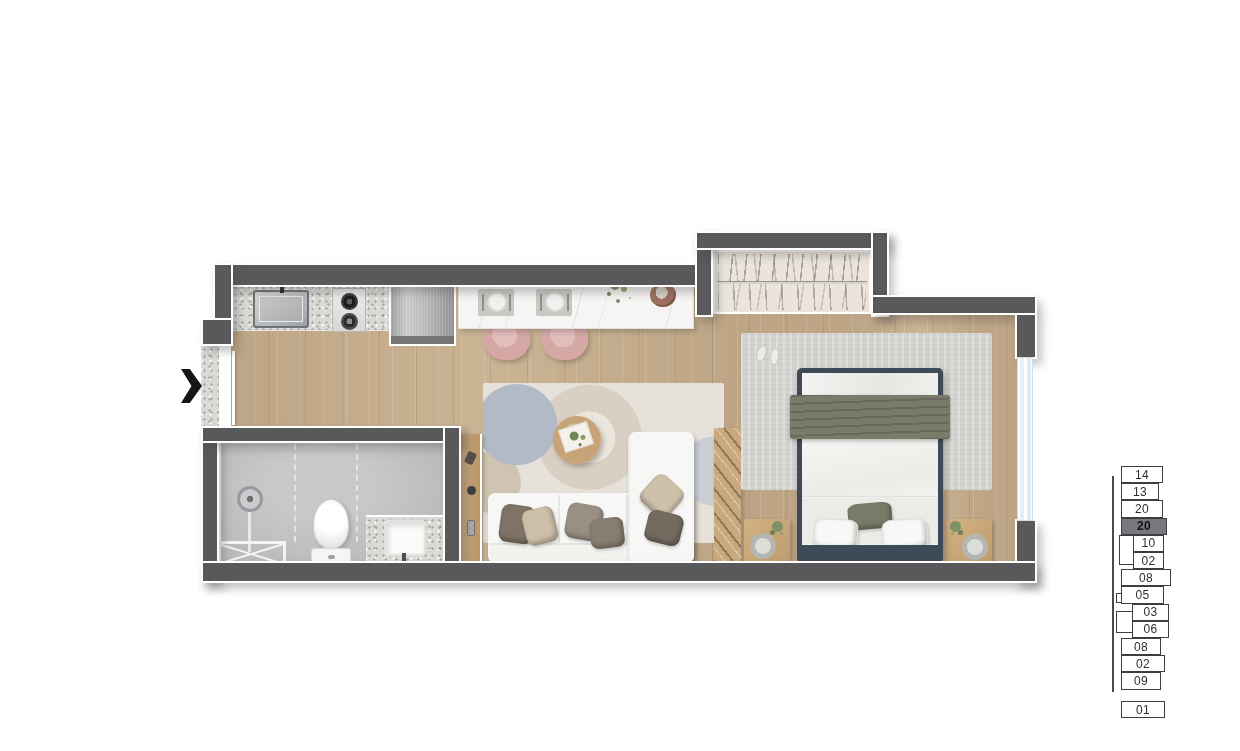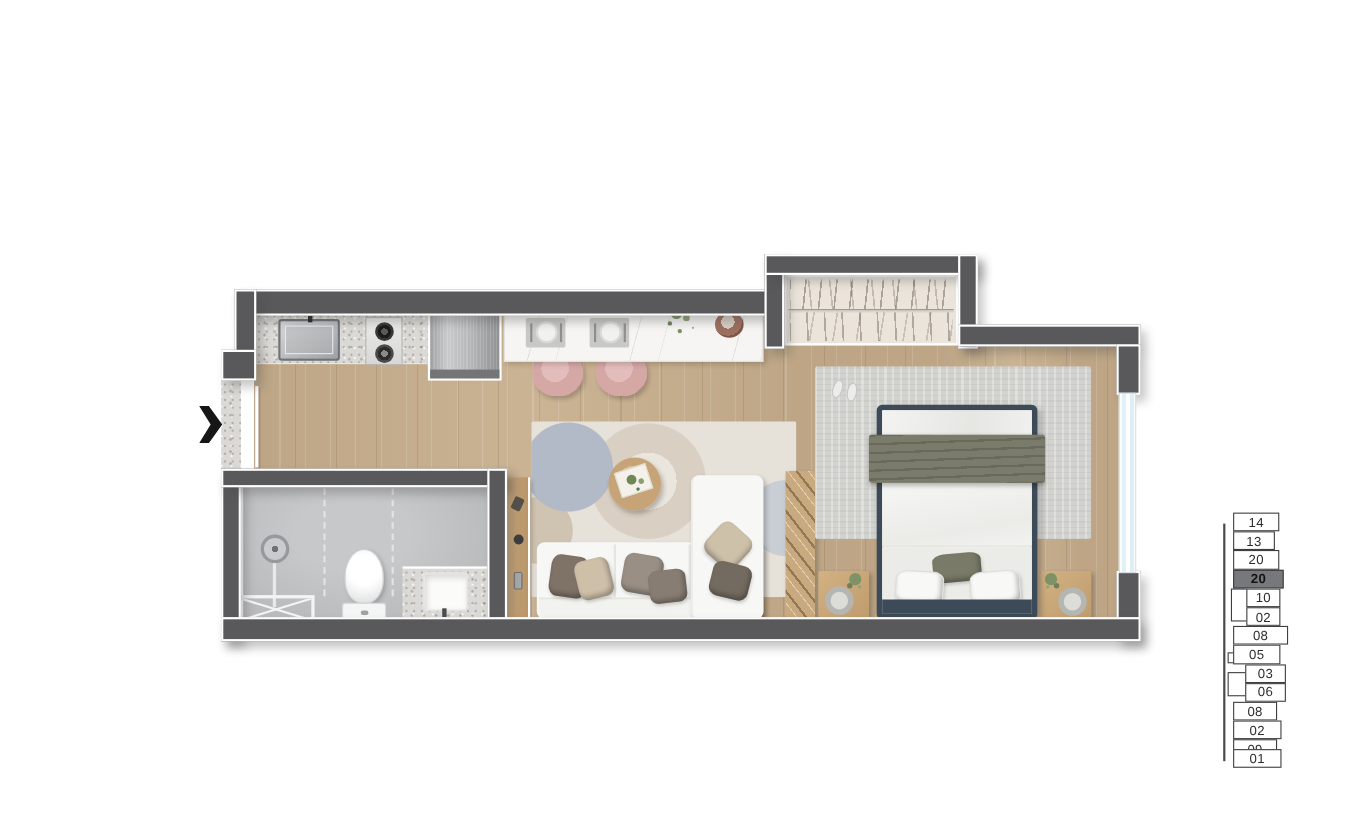--- a/index.html
+++ b/index.html
@@ -205,17 +205,17 @@
         <div class="floor-box selected" style="left: 21px; top: 62.6px; width: 46px; height: 17.2px;">20</div>
         <div class="floor-box" style="left: 33px; top: 79.8px; width: 31px; height: 17.2px;">10</div>
         <div class="floor-box" style="left: 33px; top: 97px; width: 31px; height: 17.2px;">02</div>
         <div class="floor-box" style="left: 21px; top: 114.2px; width: 50px; height: 17.2px;">08</div>
         <div class="floor-box" style="left: 21px; top: 131.4px; width: 43px; height: 17.2px;">05</div>
         <div class="floor-box" style="left: 32px; top: 148.6px; width: 37px; height: 17.2px;">03</div>
         <div class="floor-box" style="left: 32px; top: 165.8px; width: 37px; height: 17.2px;">06</div>
         <div class="floor-box" style="left: 21px; top: 183px; width: 40px; height: 17.2px;">08</div>
         <div class="floor-box" style="left: 21px; top: 200.2px; width: 44px; height: 17.2px;">02</div>
         <div class="floor-box" style="left: 21px; top: 217.4px; width: 40px; height: 17.2px;">09</div>
-        <div class="floor-box" style="left: 21px; top: 226px; width: 44px; height: 17.2px; text-align: right;">01</div>
+        <div class="floor-box" style="left: 21px; top: 246px; width: 44px; height: 17.2px; text-align: right;">01</div>
       </div>
   </div>
 
 </div>
 
 </body></html>

